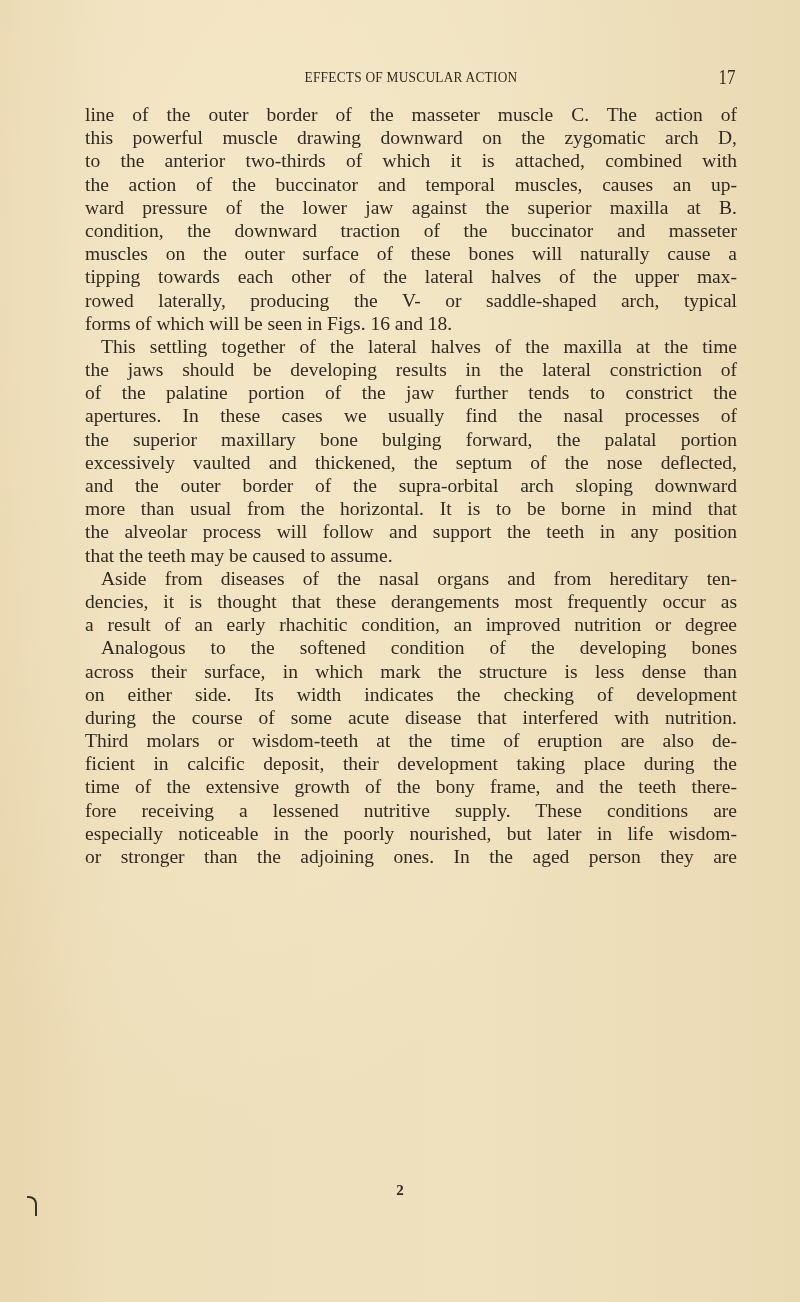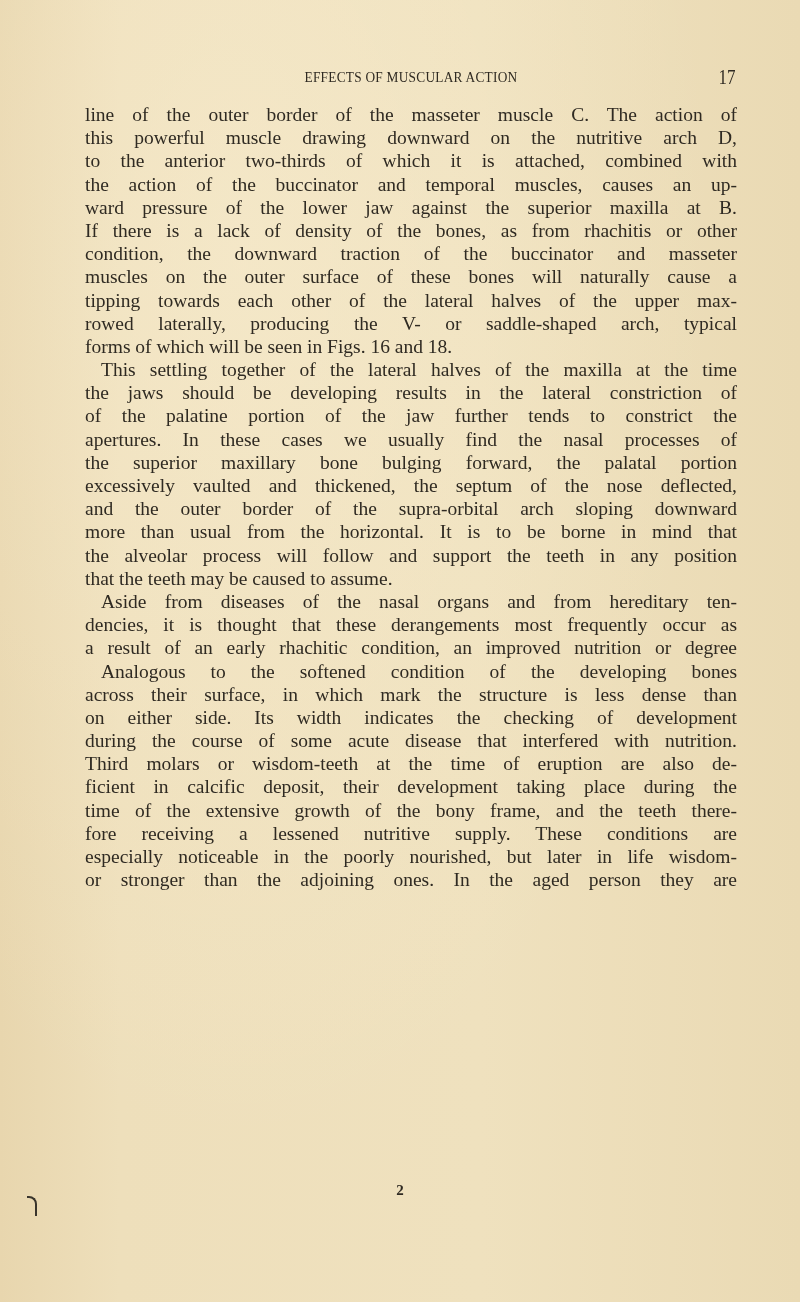--- a/index.html
+++ b/index.html
@@ -50,25 +50,24 @@
 <body>
 
 <div class="page">
   <div class="running-head">
     <div class="running-title">EFFECTS OF MUSCULAR ACTION</div>
     <div class="folio">17</div>
   </div>
 
   <div class="body-text" id="body-text">
       <div class="line">line of the outer border of the masseter muscle C. The action of</div>
-      <div class="line">this powerful muscle drawing downward on the nutritive arch D,</div>
+      <div class="line">this powerful muscle drawing downward on the zygomatic arch D,</div>
       <div class="line">to the anterior two-thirds of which it is attached, combined with</div>
       <div class="line">the action of the buccinator and temporal muscles, causes an up-</div>
       <div class="line">ward pressure of the lower jaw against the superior maxilla at B.</div>
-      <div class="line">If there is a lack of density of the bones, as from rhachitis or other</div>
       <div class="line">condition, the downward traction of the buccinator and masseter</div>
       <div class="line">muscles on the outer surface of these bones will naturally cause a</div>
       <div class="line">tipping towards each other of the lateral halves of the upper max-</div>
       <div class="line">rowed laterally, producing the V- or saddle-shaped arch, typical</div>
       <div class="line last">forms of which will be seen in Figs. 16 and 18.</div>
       <div class="line indent">This settling together of the lateral halves of the maxilla at the time</div>
       <div class="line">the jaws should be developing results in the lateral constriction of</div>
       <div class="line">of the palatine portion of the jaw further tends to constrict the</div>
       <div class="line">apertures. In these cases we usually find the nasal processes of</div>
       <div class="line">the superior maxillary bone bulging forward, the palatal portion</div>

